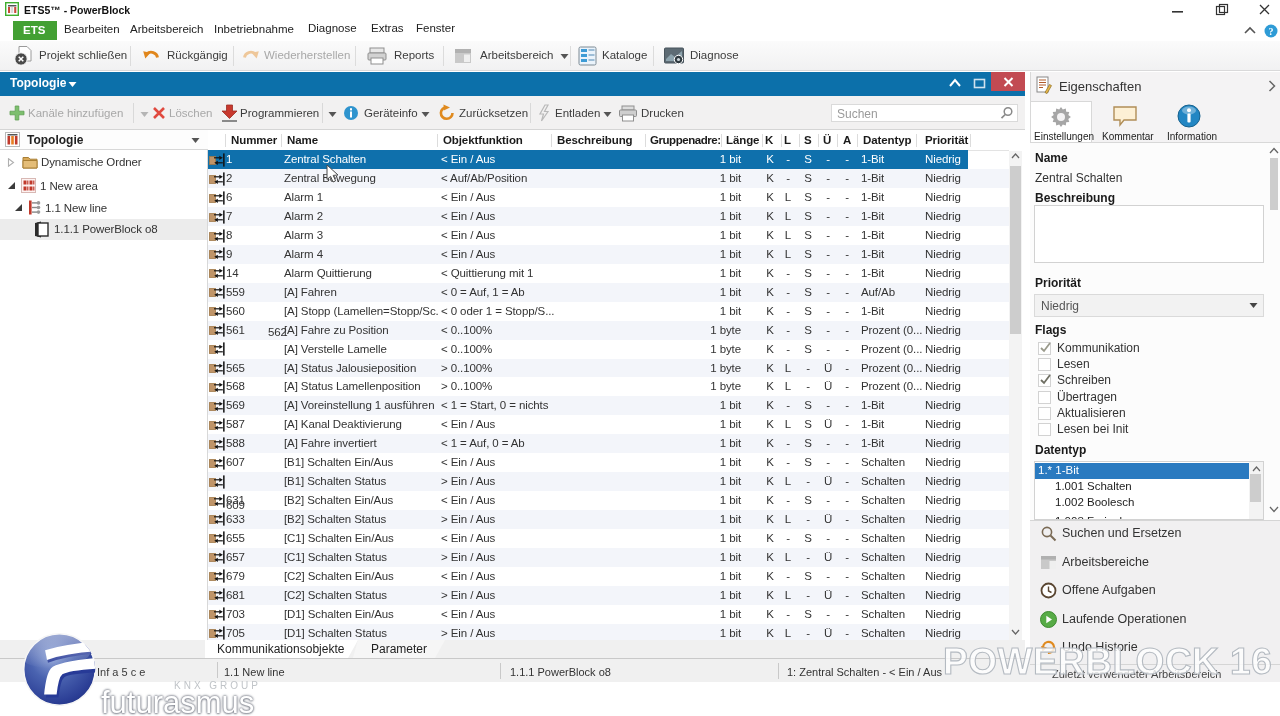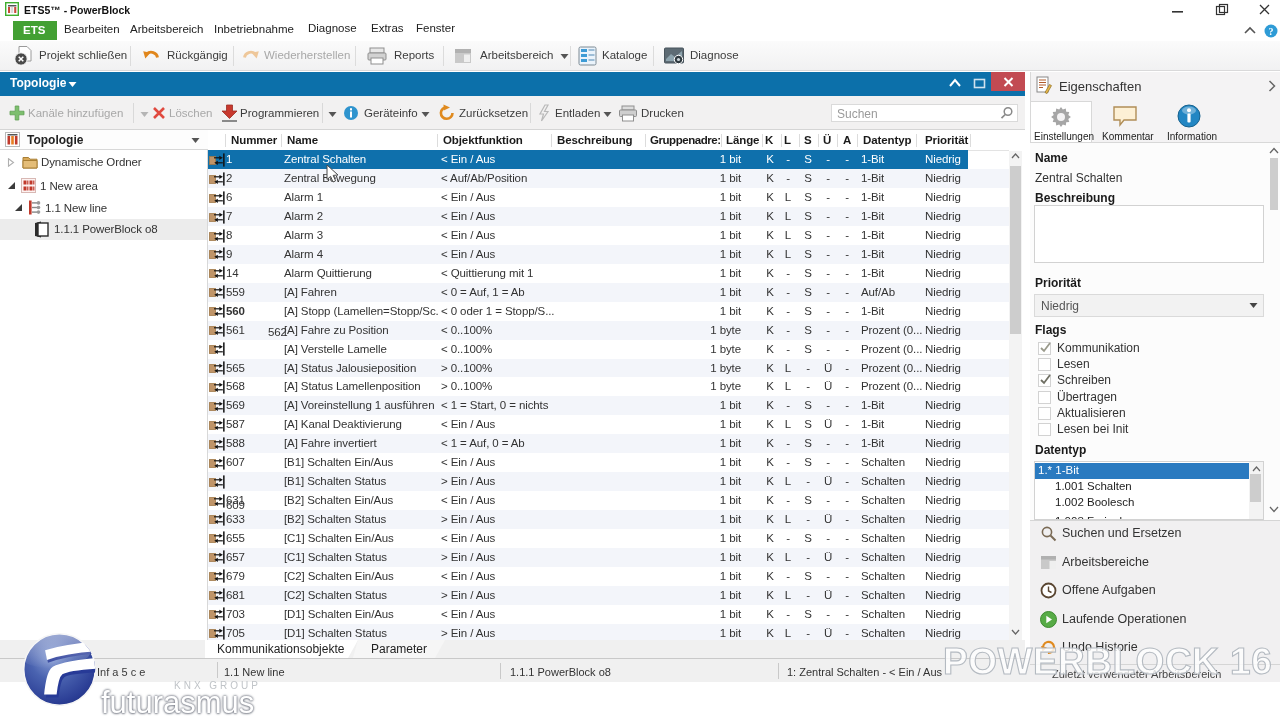--- a/index.html
+++ b/index.html
@@ -422,21 +422,21 @@
 <span class="abs cell" style="left:861px;top:284.8px;width:62px;overflow:hidden;color:#333333">Auf/Ab</span>
 <span class="abs cell" style="left:925px;top:284.8px;color:#333333;">Niedrig</span>
 <svg class="abs" style="left:209px;top:304.2px" width="16" height="14" viewBox="0 0 16 14">
 <rect x="0.4" y="3.6" width="6.2" height="7.8" fill="#bf9468" stroke="#a07848" stroke-width="0.8"></rect>
 <line x1="5" y1="4.8" x2="10.8" y2="4.8" stroke="#111" stroke-width="1.2"></line>
 <path d="M10.3 2.7 L13.8 4.8 L10.3 6.9 Z" fill="#111"></path>
 <line x1="13.8" y1="9.8" x2="8.3" y2="9.8" stroke="#111" stroke-width="1.2"></line>
 <path d="M8.8 7.7 L5.3 9.8 L8.8 11.9 Z" fill="#111"></path>
 <rect x="14.1" y="0.4" width="1.5" height="13.2" fill="#111"></rect>
 </svg>
-<span class="abs cell" style="left:226px;top:303.7px;color:#333333;font-weight:bold;">560</span>
+<span class="abs cell" style="left:226px;top:303.7px;color:#333333;">560</span>
 <span class="abs cell" style="left:284px;top:303.7px;width:154px;overflow:hidden;color:#333333">[A] Stopp (Lamellen=Stopp/Sc...</span>
 <span class="abs cell" style="left:441px;top:303.7px;color:#333333;">&lt; 0 oder 1 = Stopp/S...</span>
 <span class="abs cell" style="left:681px;top:303.7px;width:60px;text-align:right;color:#333333">1 bit</span>
 <span class="abs cell" style="left:762px;top:303.7px;width:16px;text-align:center;color:#333333">K</span>
 <span class="abs cell" style="left:780px;top:303.7px;width:16px;text-align:center;color:#333333">-</span>
 <span class="abs cell" style="left:800px;top:303.7px;width:16px;text-align:center;color:#333333">S</span>
 <span class="abs cell" style="left:820px;top:303.7px;width:16px;text-align:center;color:#333333">-</span>
 <span class="abs cell" style="left:839px;top:303.7px;width:16px;text-align:center;color:#333333">-</span>
 <span class="abs cell" style="left:861px;top:303.7px;width:62px;overflow:hidden;color:#333333">1-Bit</span>
 <span class="abs cell" style="left:925px;top:303.7px;color:#333333;">Niedrig</span>

